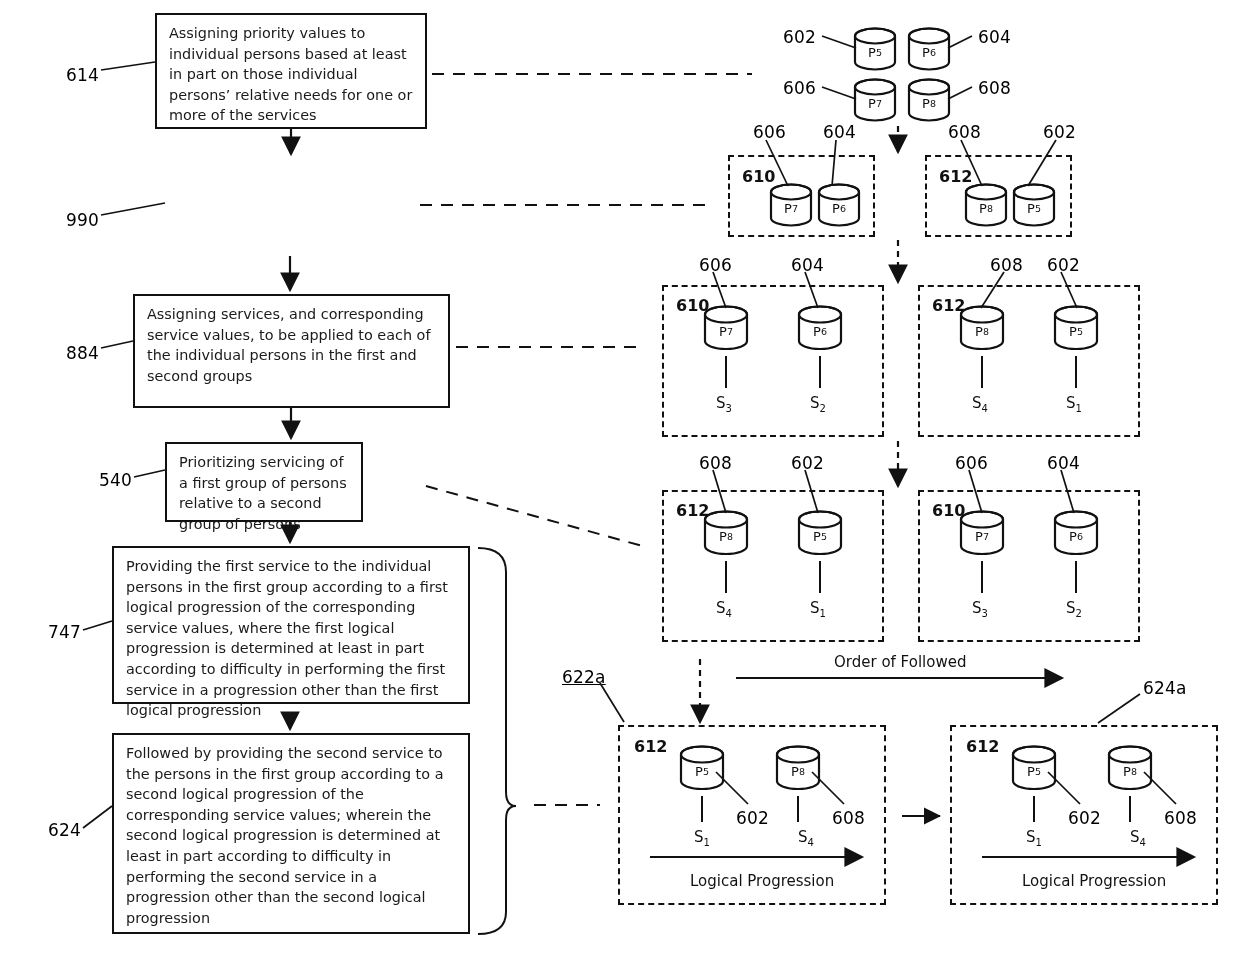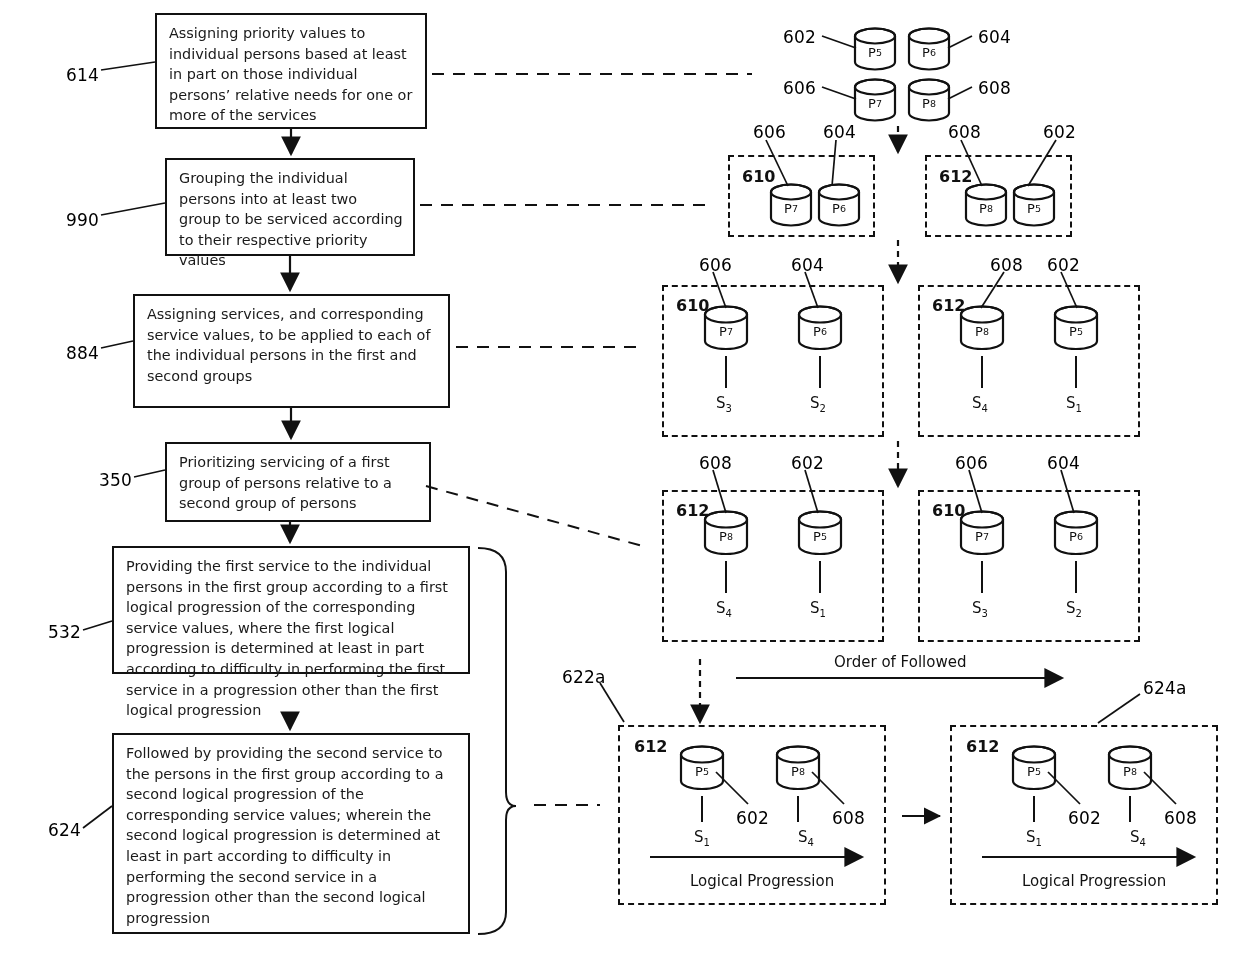--- a/index.html
+++ b/index.html
@@ -38,39 +38,36 @@
 </head>
 <body>
 
 <div id="stage">
 
   <div class="fbox" style="left:155px;top:13px;width:272px;height:116px;">
     <div class="txt">Assigning priority values to individual persons based at least in part on those individual persons’ relative needs for one or more of the services</div>
   </div>
   <div class="ref" style="left:66px;top:65px;">614</div>
 
-  <div class="fbox" style="left:165px;top:158px;width:250px;height:98px;">
-    <div class="txt">Grouping the individual persons into at least two group to be serviced according to their respective priority values</div>
-  </div>
   <div class="ref" style="left:66px;top:210px;">990</div>
 
   <div class="fbox" style="left:133px;top:294px;width:317px;height:114px;">
     <div class="txt">Assigning services, and corresponding service values, to be applied to each of the individual persons in the first and second groups</div>
   </div>
   <div class="ref" style="left:66px;top:343px;">884</div>
 
-  <div class="fbox" style="left:165px;top:442px;width:266px;height:80px;">
+  <div class="fbox" style="left:165px;top:442px;width:198px;height:80px;">
     <div class="txt">Prioritizing servicing of a first group of persons relative to a second group of persons</div>
   </div>
-  <div class="ref" style="left:99px;top:470px;">350</div>
-
-  <div class="fbox" style="left:112px;top:546px;width:358px;height:128px;">
+  <div class="ref" style="left:99px;top:470px;">540</div>
+
+  <div class="fbox" style="left:112px;top:546px;width:358px;height:158px;">
     <div class="txt">Providing the first service to the individual persons in the first group according to a first logical progression of the corresponding service values, where the first logical progression is determined at least in part according to difficulty in performing the first service in a progression other than the first logical progression</div>
   </div>
-  <div class="ref" style="left:48px;top:622px;">532</div>
+  <div class="ref" style="left:48px;top:622px;">747</div>
 
   <div class="fbox" style="left:112px;top:733px;width:358px;height:201px;">
     <div class="txt">Followed by providing the second service to the persons in the first group according to a second logical progression of the corresponding service values; wherein the second logical progression is determined at least in part according to difficulty in performing the second service in a progression other than the second logical progression</div>
   </div>
   <div class="ref" style="left:48px;top:820px;">624</div>
 
   <div class="cyl" style="left:852px;top:27px;width:46px;height:44px;">
     <svg width="46" height="44" viewBox="0 0 46 44">
         <ellipse cx="23" cy="9" rx="20" ry="7.5" fill="#fff" stroke="#111" stroke-width="2.2"></ellipse>
         <path d="M3 9 L3 35 A20 7.5 0 0 0 43 35 L43 9" fill="#fff" stroke="#111" stroke-width="2.2"></path>
@@ -313,21 +310,21 @@
     <div class="lbl">
         <span>P</span>
         <sub>8</sub>
       </div>
   </div>
   <div class="ref" style="left:736px;top:808px;">602</div>
   <div class="ref" style="left:832px;top:808px;">608</div>
   <div class="slab" style="left:694px;top:828px;"><span>S</span><sub>1</sub></div>
   <div class="slab" style="left:798px;top:828px;"><span>S</span><sub>4</sub></div>
   <div class="ftext" style="left:690px;top:872px;">Logical Progression</div>
-  <div class="ref" style="left:562px;top:667px;">622a</div>
+  <div class="ref" style="left:562px;top:667px;text-decoration:underline;">622a</div>
 
   <div class="dgroup" style="left:950px;top:725px;width:268px;height:180px;"></div>
   <div class="glabel" style="left:966px;top:737px;">612</div>
   <div class="cyl" style="left:1010px;top:745px;width:48px;height:46px;">
     <svg width="48" height="46" viewBox="0 0 48 46">
         <ellipse cx="24" cy="9.5" rx="21" ry="8" fill="#fff" stroke="#111" stroke-width="2.2"></ellipse>
         <path d="M3 9.5 L3 36 A21 8 0 0 0 45 36 L45 9.5" fill="#fff" stroke="#111" stroke-width="2.2"></path>
         <ellipse cx="24" cy="9.5" rx="21" ry="8" fill="none" stroke="#111" stroke-width="2.2"></ellipse>
       </svg>
     <div class="lbl">

